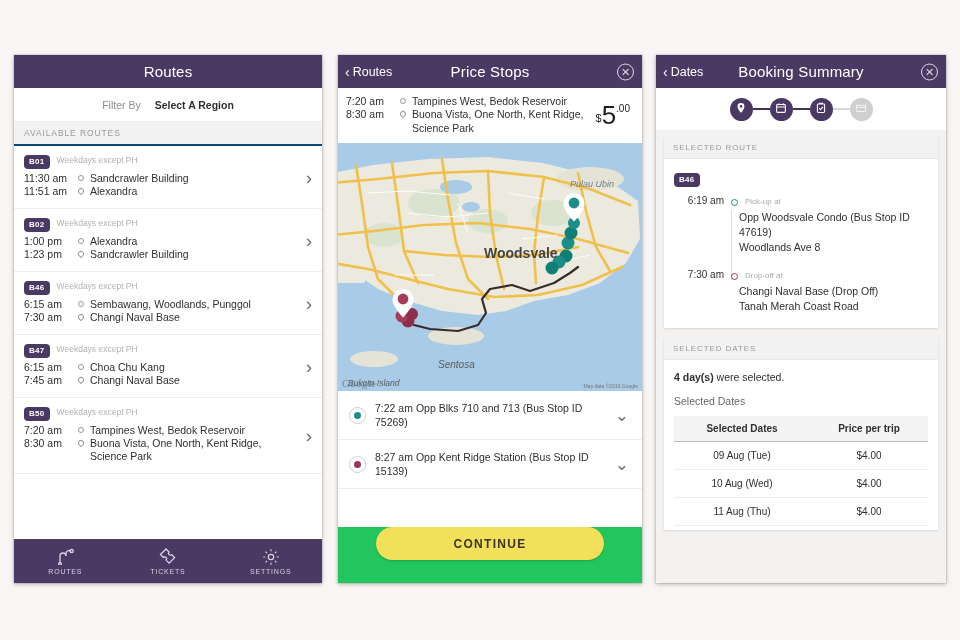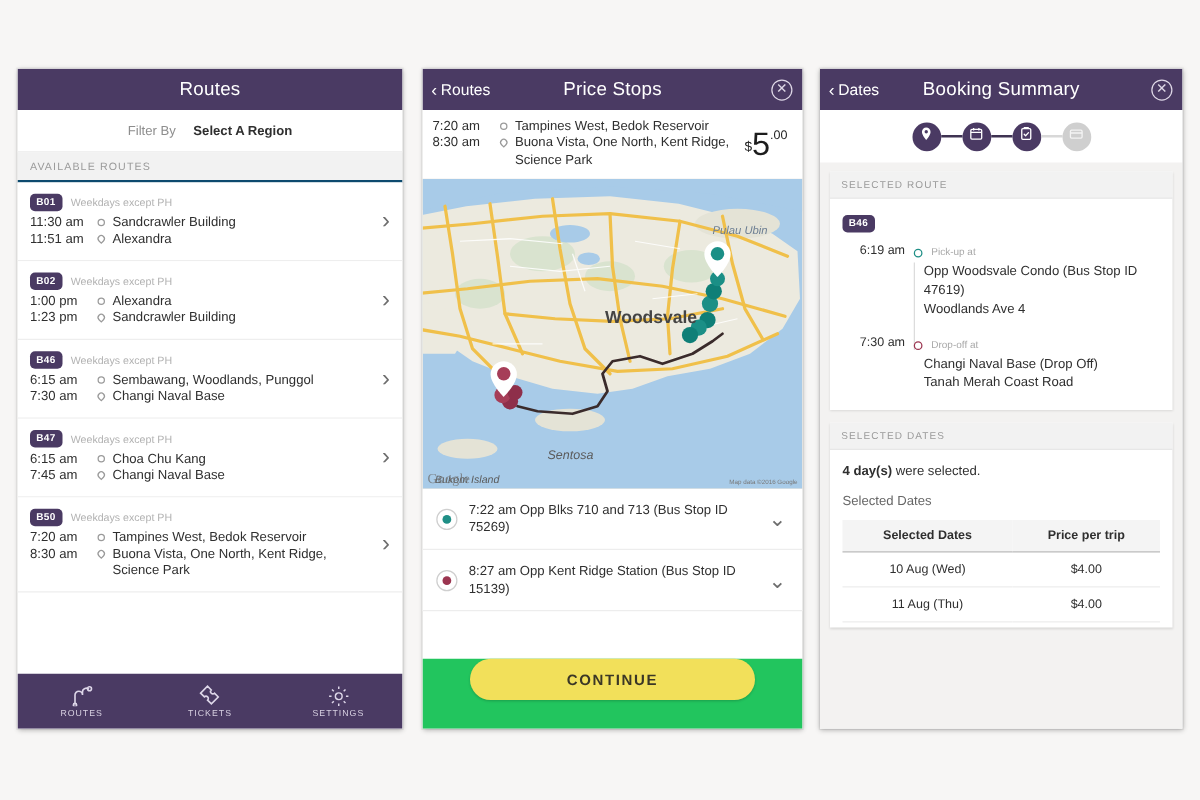--- a/index.html
+++ b/index.html
@@ -64,21 +64,21 @@
     border-bottom: 2px solid #0c4a6e;
   }
 
   .route-scroll { height: 437px; overflow: hidden; background: #fff; }
   .route-item {
     position: relative;
     padding: 9px 30px 9px 10px;
     border-bottom: 1px solid #eeeeee;
     background: #fff;
   }
-  .route-top { display: flex; align-items: center; gap: 7px; margin-bottom: 3px; }
+  .route-top { display: flex; align-items: flex-start; gap: 7px; margin-bottom: 3px; }
   .badge {
     background: #4a3a63; color: #fff; font-size: 8px; font-weight: bold;
     border-radius: 4px; padding: 2px 5px 3px; min-width: 22px; text-align: center;
     letter-spacing: .3px;
   }
   .route-days { font-size: 8.5px; color: #b2b2b2; }
   .leg { display: flex; align-items: flex-start; gap: 5px; line-height: 1.28; }
   .leg .time { font-size: 10.5px; color: #2f2f2f; width: 47px; flex: none; }
   .leg .dotcol { width: 9px; flex: none; display: flex; justify-content: center; padding-top: 3px; }
   .leg .place { font-size: 10.5px; color: #2f2f2f; }
@@ -576,21 +576,21 @@
 
             <div class="tl-row">
               <span class="time">6:19 am</span>
               <span class="dotcol">
                   <i class="tl-dot teal"></i>
                 </span>
               <span class="kind">Pick-up at</span>
             </div>
             <div class="tl-detail">
               <div>Opp Woodsvale Condo (Bus Stop ID 47619)</div>
-              <div>Woodlands Ave 4</div>
+              <div>Woodlands Ave 8</div>
             </div>
 
             <div class="tl-row">
               <span class="time">7:30 am</span>
               <span class="dotcol">
                   <i class="tl-dot maroon"></i>
                 </span>
               <span class="kind">Drop-off at</span>
             </div>
             <div class="tl-detail last">
@@ -610,20 +610,24 @@
           <div class="sum-line2">Selected Dates</div>
           <table class="dates">
             <thead>
               <tr>
                 <th>Selected Dates</th>
                 <th>Price per trip</th>
               </tr>
             </thead>
             <tbody>
               <tr>
+                <td>09 Aug (Tue)</td>
+                <td>$4.00</td>
+              </tr>
+              <tr>
                 <td>10 Aug (Wed)</td>
                 <td>$4.00</td>
               </tr>
               <tr>
                 <td>11 Aug (Thu)</td>
                 <td>$4.00</td>
               </tr>
             </tbody>
           </table>
         </div>

